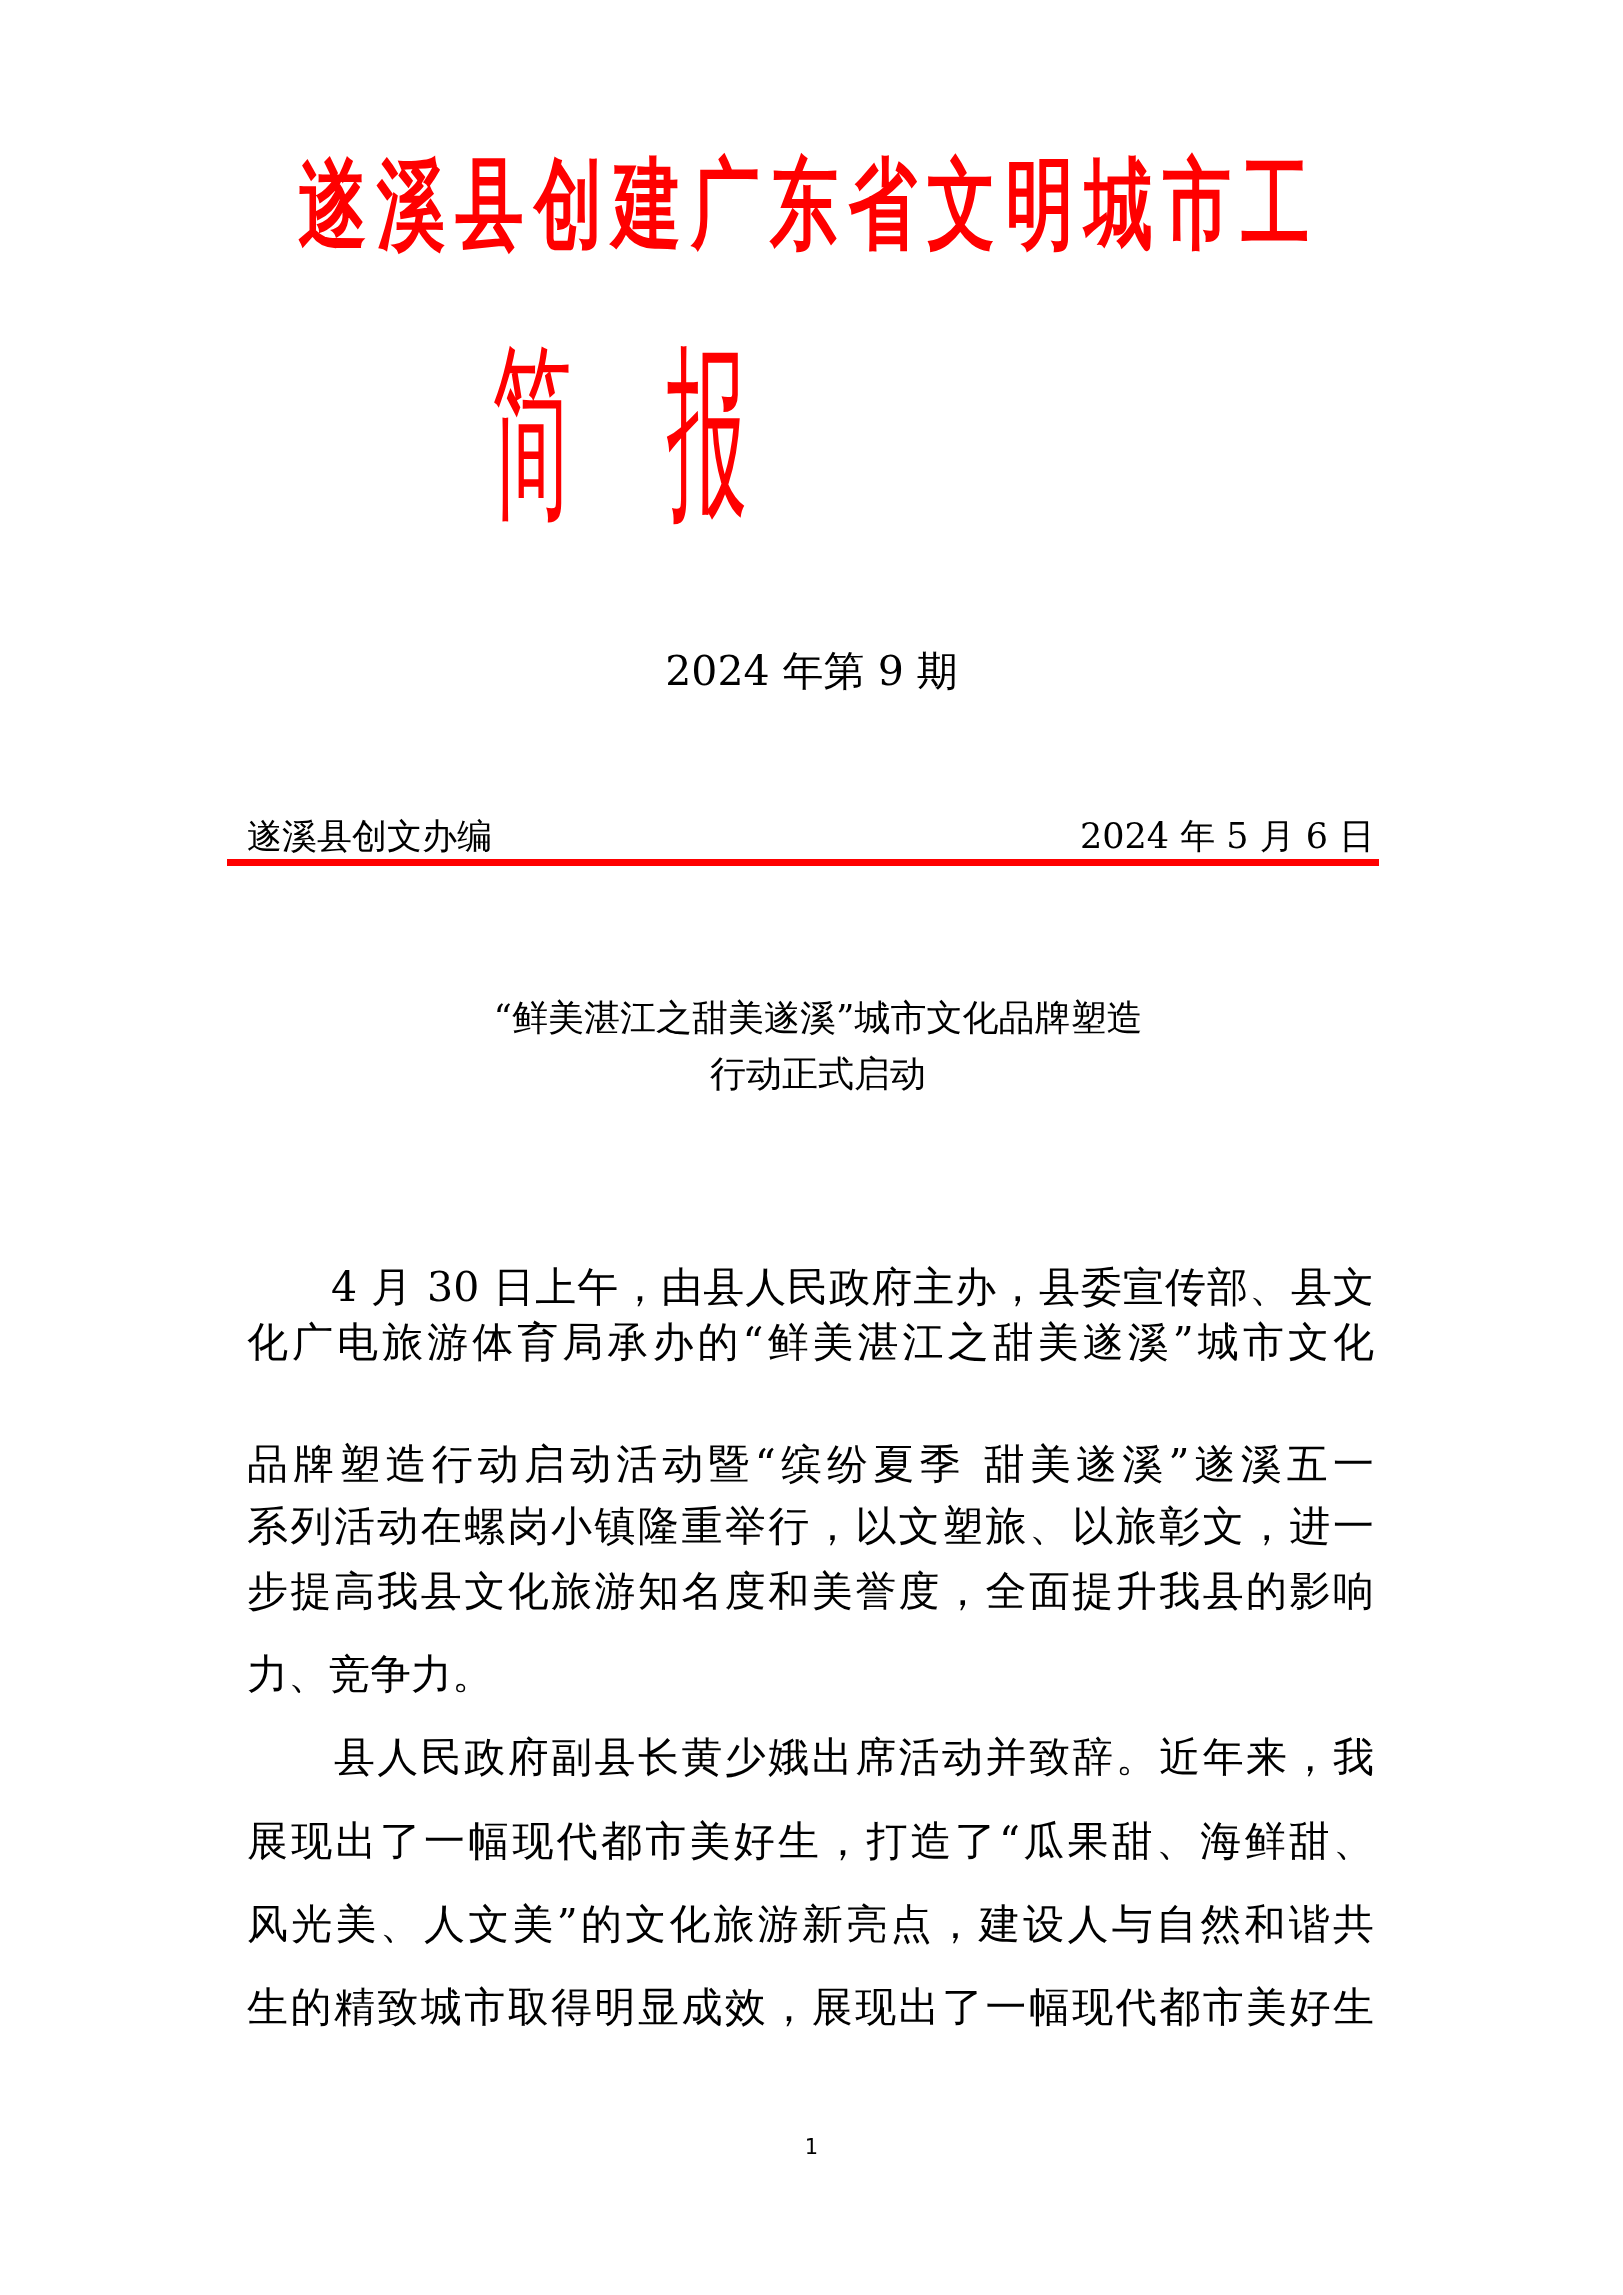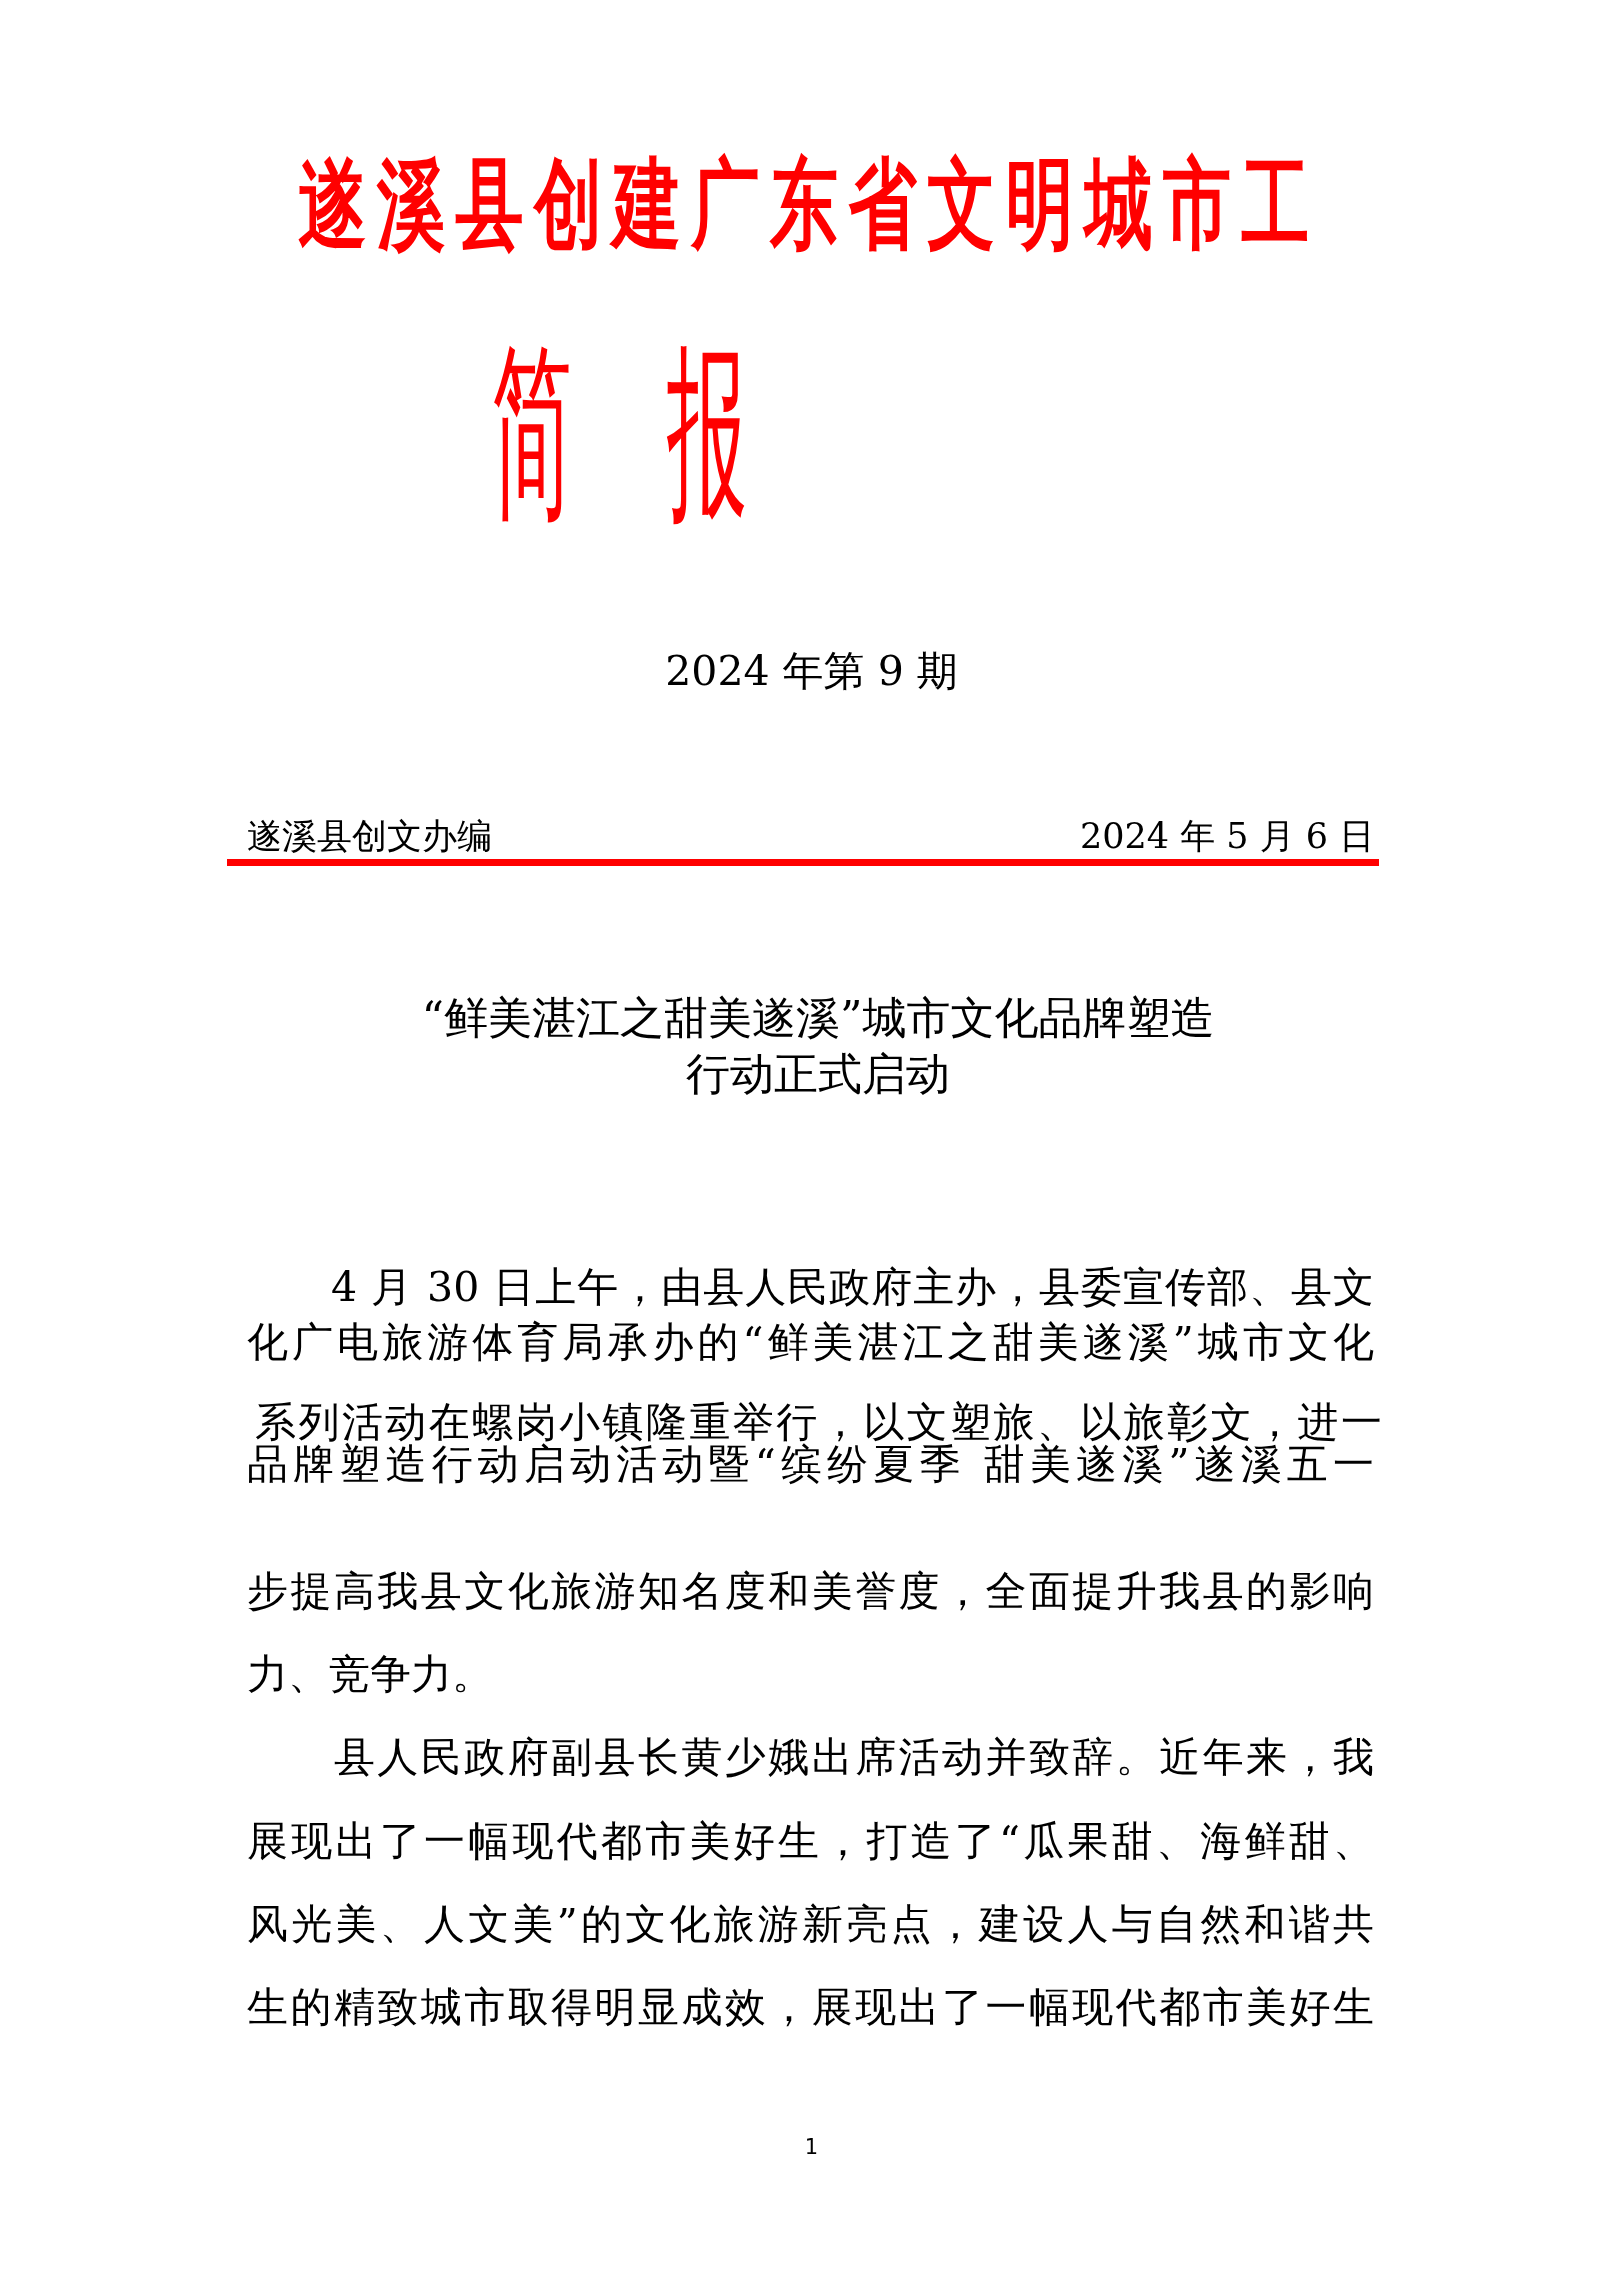--- a/index.html
+++ b/index.html
@@ -16,21 +16,21 @@
   .jianbao span { position: absolute; top: 0; width: 82px; height: 193px; line-height: 193px; text-align: center;
                   color: #ff0000; font-family: "DejaVu Serif", "Liberation Serif", serif; font-size: 80px;
                   transform: scaleY(2.35); transform-origin: center; }
 
   .issue { left: 0; width: 1623px; top: 645px; text-align: center; font-size: 41px; height: 52px; line-height: 52px; }
 
   .meta-left { left: 247px; top: 815px; font-size: 35px; height: 42px; line-height: 42px; }
   .meta-right { left: 1080px; top: 815px; font-size: 35px; height: 42px; line-height: 42px; width: 278px; text-align: right; }
   .redline { left: 227px; top: 859px; width: 1152px; height: 6.5px; background: #ff0000; }
 
-  .headline { left: 0; width: 1623px; text-align: center; font-size: 44px; line-height: 84px; }
+  .headline { left: 0; width: 1623px; text-align: center; font-size: 36px; line-height: 84px; }
   .hl1 { top: 976px; padding-left: 13px; box-sizing: border-box; }
   .hl2 { top: 1032px; padding-left: 13px; box-sizing: border-box; }
 
   .bodyline { left: 247px; width: 1127px; font-size: 41px; height: 52px; line-height: 52px;
               text-align: justify; text-align-last: justify; }
   .bodyline.last { text-align-last: left; }
 
   .pagenum { left: 0; width: 1623px; text-align: center; top: 2135px; font-size: 21px;
              font-family: "DejaVu Sans", "Liberation Sans", sans-serif; }
 </style>
@@ -63,21 +63,21 @@
 <div class="abs meta-left">遂溪县创文办编</div>
 <div class="abs meta-right">2024 年 5 月 6 日</div>
 <div class="abs redline"></div>
 
 <div class="abs headline hl1">“鲜美湛江之甜美遂溪”城市文化品牌塑造</div>
 <div class="abs headline hl2">行动正式启动</div>
 
 <div class="abs bodyline" style="top:1233px;margin-top:28px;">　　4 月 30 日上午，由县人民政府主办，县委宣传部、县文</div>
 <div class="abs bodyline" style="top:1316px;">化广电旅游体育局承办的“鲜美湛江之甜美遂溪”城市文化</div>
 <div class="abs bodyline" style="top:1399px;margin-top:39px;">品牌塑造行动启动活动暨“缤纷夏季 甜美遂溪”遂溪五一</div>
-<div class="abs bodyline" style="top:1396px;margin-left:8px;">系列活动在螺岗小镇隆重举行，以文塑旅、以旅彰文，进一</div>
+<div class="abs bodyline" style="top:1500px;">系列活动在螺岗小镇隆重举行，以文塑旅、以旅彰文，进一</div>
 <div class="abs bodyline" style="top:1565px;">步提高我县文化旅游知名度和美誉度，全面提升我县的影响</div>
 <div class="abs bodyline last" style="top:1648px;">力、竞争力。</div>
 <div class="abs bodyline" style="top:1731px;">　　县人民政府副县长黄少娥出席活动并致辞。近年来，我</div>
 <div class="abs bodyline" style="top:1815px;">展现出了一幅现代都市美好生，打造了“瓜果甜、海鲜甜、</div>
 <div class="abs bodyline" style="top:1898px;">风光美、人文美”的文化旅游新亮点，建设人与自然和谐共</div>
 <div class="abs bodyline" style="top:1981px;">生的精致城市取得明显成效，展现出了一幅现代都市美好生</div>
 
 <div class="abs pagenum">1</div>
 
 

